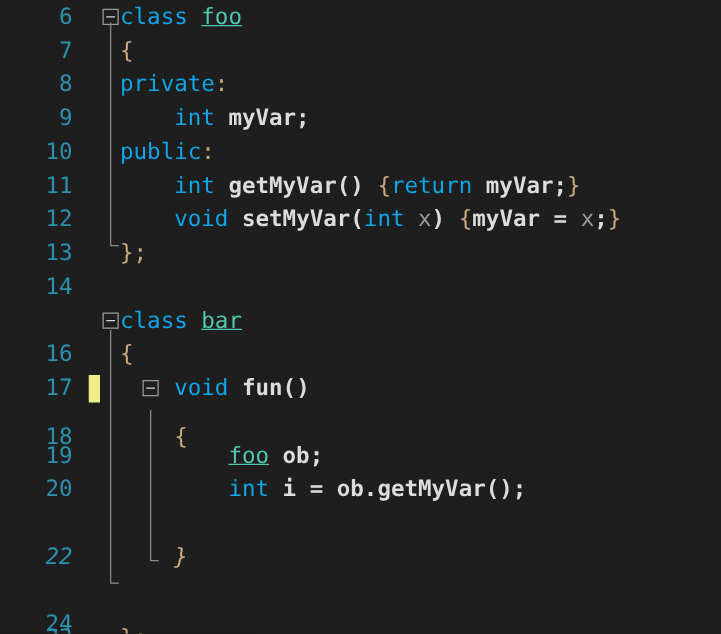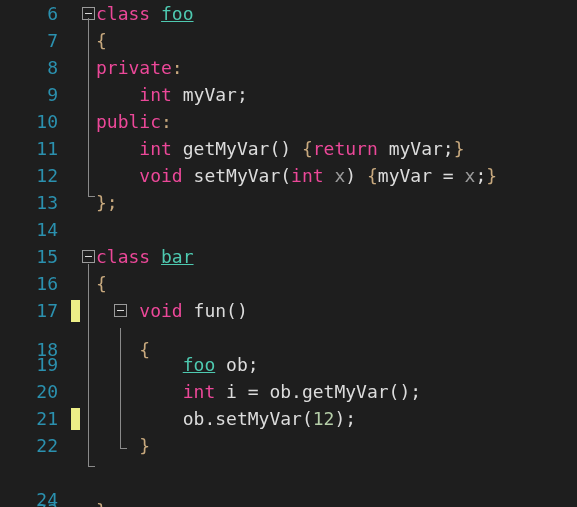--- a/index.html
+++ b/index.html
@@ -69,23 +69,23 @@
   }
   .code {
     position: absolute;
     left: 96px;
     top: 0;
     height: 27px;
     line-height: 27px;
     white-space: pre;
     color: #dcdcdc;
   }
-  .kw    { color: #ec4899; }
+  .kw    { color: #0ea5e9; }
   .type  { color: #4ec9b0; text-decoration: underline; }
-  .ident { color: #dcdcdc; }
+  .ident { color: #dcdcdc; font-weight: bold; }
   .param { color: #9b9b9b; }
   .num   { color: #b5cea8; }
   .brace { color: #c8a97e; }
   .punct { color: #dcdcdc; }
 </style>
 </head>
 <body>
 
 <div id="editor">
     <div class="line" style="top: 0px;">
@@ -119,21 +119,20 @@
     </div>
     <div class="line" style="top: 189px;">
       <div class="lineno">13</div>
       <div class="code"><span class="brace">};</span></div>
     </div>
     <div class="line" style="top: 216px;">
       <div class="lineno">14</div>
       <div class="code"></div>
     </div>
     <div class="line" style="top: 243px;">
-      <div class="lineno">15</div>
       <div class="fold" style="left: 82px; top: 7px;"></div>
       <div class="code"><span class="kw">class</span><span class="punct"> </span><span class="type">bar</span></div>
     </div>
     <div class="line" style="top: 270px;">
       <div class="lineno">16</div>
       <div class="code"><span class="brace">{</span></div>
     </div>
     <div class="line" style="top: 297px;">
       <div class="lineno">17</div>
       <div class="change-marker"></div>
@@ -145,26 +144,21 @@
       <div class="code"><span class="punct">    </span><span class="brace">{</span></div>
     </div>
     <div class="line" style="top: 351px;">
       <div class="lineno">19</div>
       <div class="code"><span class="punct">        </span><span class="type">foo</span><span class="ident"> ob;</span></div>
     </div>
     <div class="line" style="top: 378px;">
       <div class="lineno">20</div>
       <div class="code"><span class="punct">        </span><span class="kw">int</span><span class="ident"> i = ob.getMyVar();</span></div>
     </div>
-    <div class="line" style="top: 405px;">
-      <div class="lineno">21</div>
-      <div class="change-marker"></div>
-      <div class="code"><span class="punct">        </span><span class="ident">ob.setMyVar(</span><span class="num">12</span><span class="ident">);</span></div>
-    </div>
-    <div class="line" style="top: 432px;">
+    <div class="line" style="top: 432px; font-style: italic;">
       <div class="lineno">22</div>
       <div class="code"><span class="punct">    </span><span class="brace">}</span></div>
     </div>
     <div class="line" style="top: 459px; margin-top: 38px;">
       <div class="lineno">23</div>
       <div class="code"><span class="brace">};</span></div>
     </div>
     <div class="line" style="top: 486px;">
       <div class="lineno">24</div>
       <div class="code"></div>

